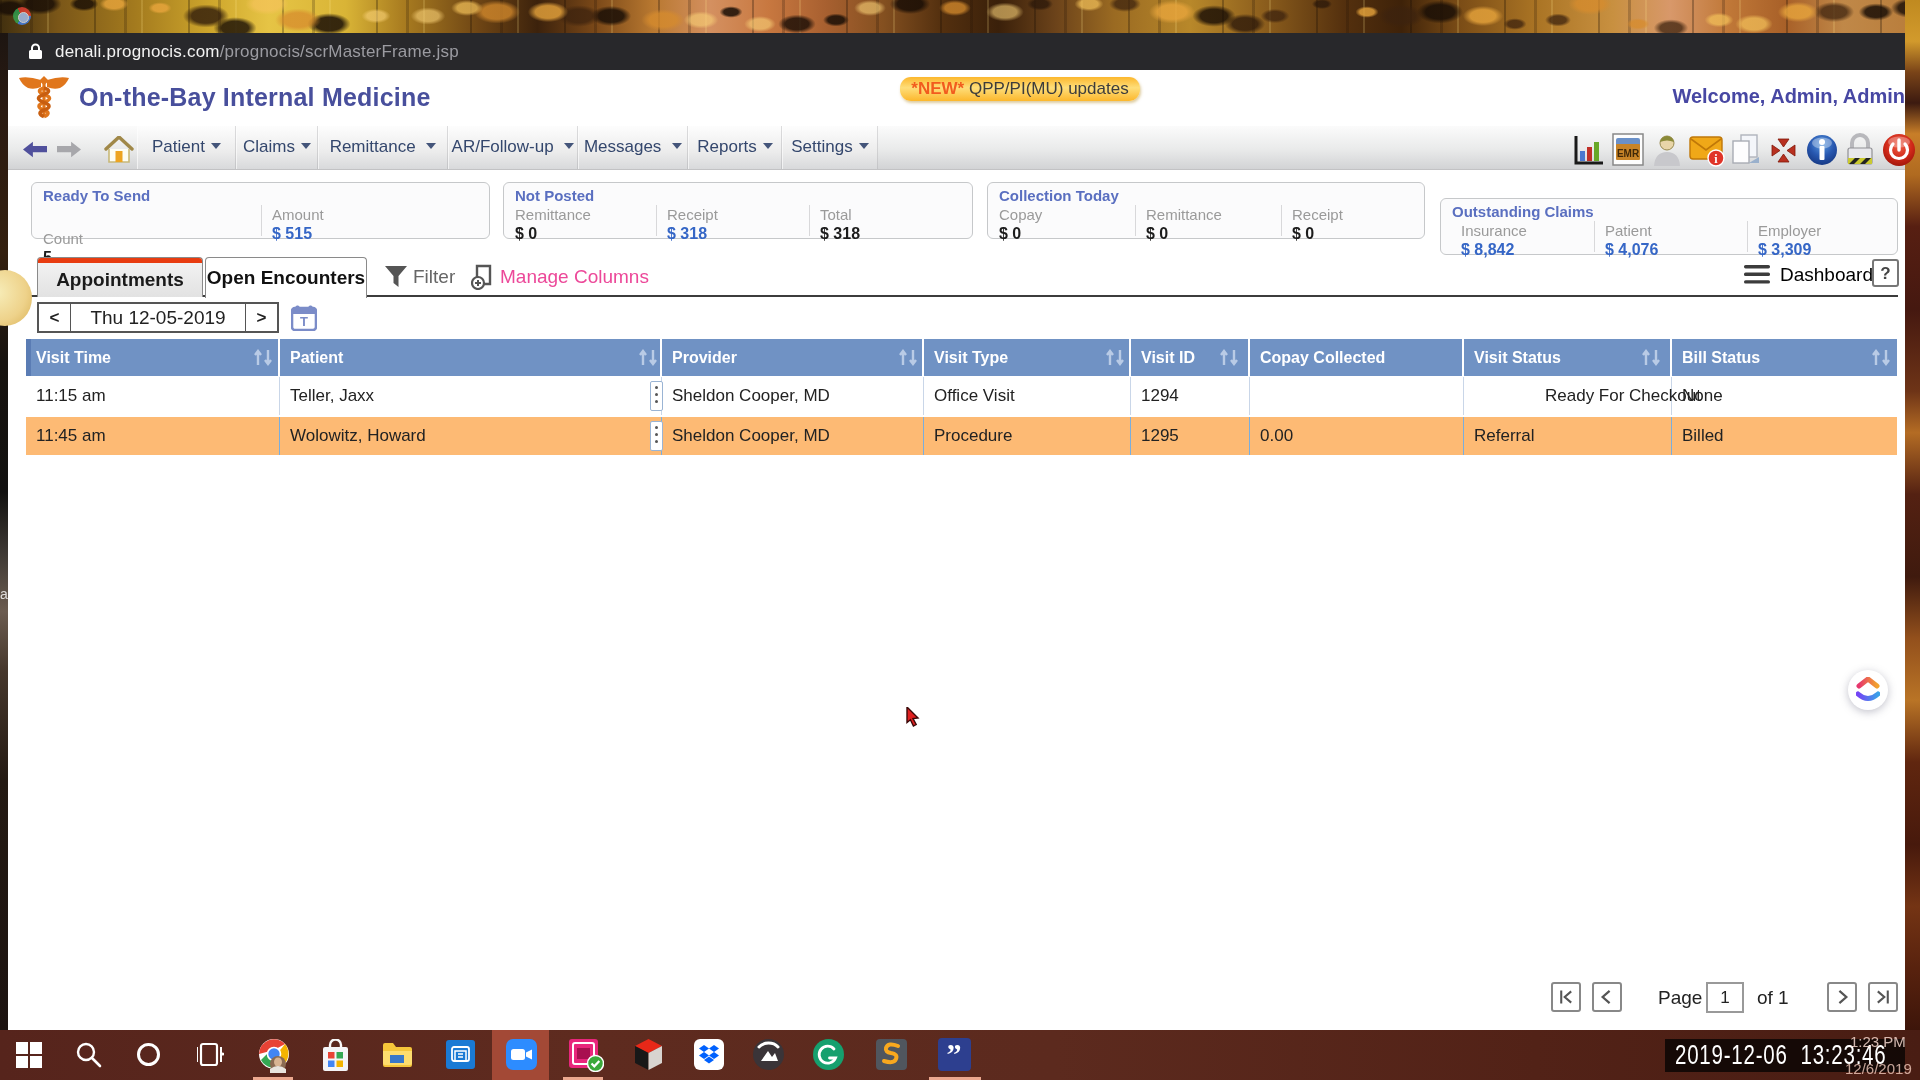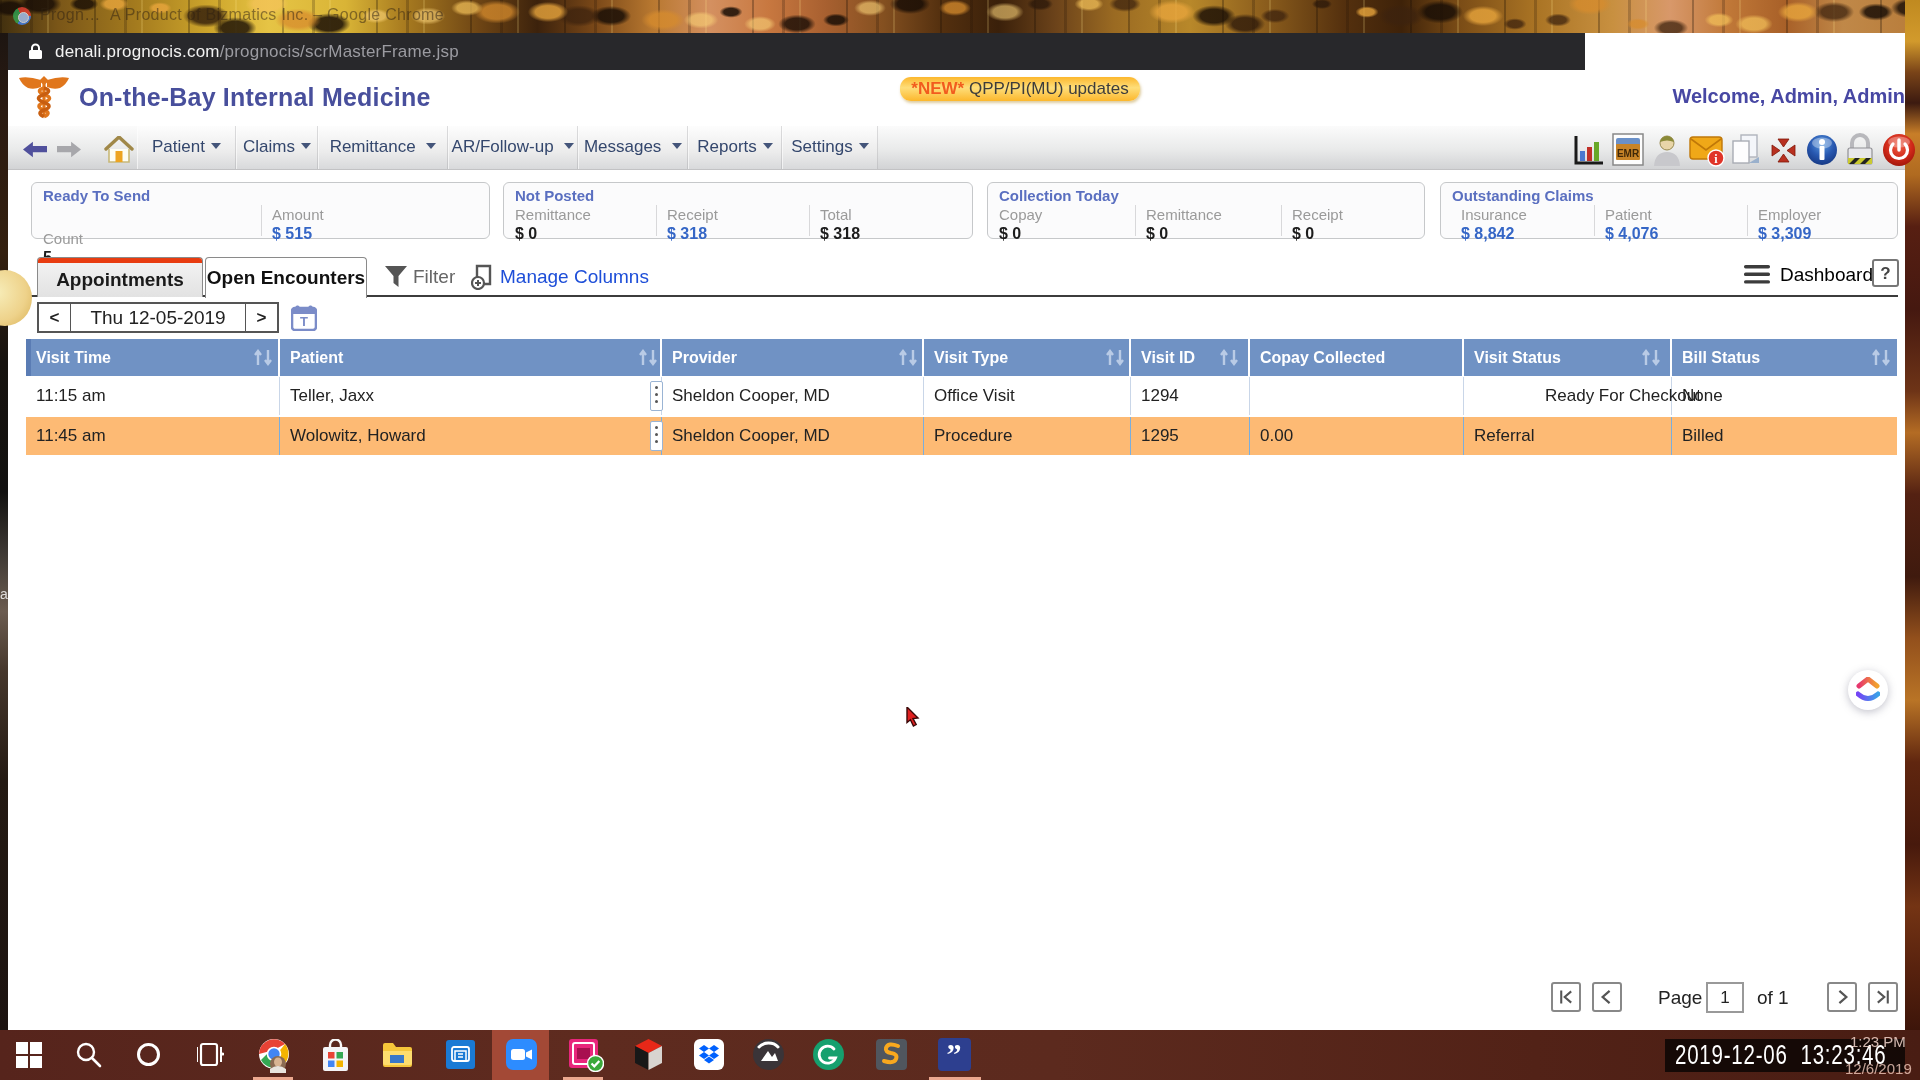--- a/index.html
+++ b/index.html
@@ -67,21 +67,21 @@
   #wallRight { left:1905px; top:0; width:15px; height:1030px;
     background:linear-gradient(180deg,#c08a20 0%,#d29a2c 4%,#7a4418 7%,#3c1a10 10%,#c87e28 13%,#b06a20 17%,#571f12 22%,#451810 30%,#6e3417 38%,#b46c24 42%,#542112 48%,#3f1a0e 56%,#93501c 62%,#b97426 68%,#60260f 74%,#47190c 82%,#743414 88%,#58220e 94%,#3d150a 100%); }
 
   
   #chromeIco { left:13px; top:7px; width:18px; height:18px; border-radius:50%; opacity:.8;
     background:conic-gradient(from -30deg,#ea4335 0 120deg,#4285f4 120deg 240deg,#34a853 240deg 360deg); }
   #chromeIco::after { content:""; position:absolute; left:5px; top:5px; width:9px; height:9px; border-radius:50%; background:#a7c7fa; border:1px solid #f1f3f4; }
   #titleTxt { left:40px; top:6px; width:900px; color:rgba(45,32,18,.5); font-size:16px; letter-spacing:.3px; }
 
   
-  #addr { left:8px; top:33px; width:1577px; height:37px; background:#28282b; }
+  #addr { left:8px; top:33px; width:1897px; height:37px; background:#28282b; }
   #lock { left:20px; top:10px; width:15px; height:16px; }
   #url { left:47px; top:9px; font-size:17px; color:#f2f2f2; letter-spacing:.2px; }
   #url span { color:#9b9ba1; }
 
   
   #page { left:8px; top:70px; width:1897px; height:960px; background:#fff; }
 
   
   #hTitle { left:71px; top:13px; font-size:25px; font-weight:bold; color:#484f9c; letter-spacing:.2px; }
   #newPill { left:892px; top:7px; width:240px; height:24px; border-radius:11px;
@@ -111,21 +111,21 @@
   
   #tabline { left:10px; top:225px; width:1880px; height:2px; background:#3c3c3c; }
   #tabApp { left:29px; top:187px; width:166px; height:40px; background:linear-gradient(180deg,#f4f4f4,#e2e2e2);
     border:1px solid #8a8a8a; border-bottom:none; border-radius:4px 4px 0 0; overflow:hidden;
     font-size:19px; font-weight:bold; color:#1a1a1a; text-align:center; line-height:44px; }
   #tabApp::before { content:""; position:absolute; left:0; top:0; right:0; height:5px; background:#e83c10; }
   #tabOpen { left:197px; top:187px; width:162px; height:41px; background:#fff;
     border:1px solid #8a8a8a; border-bottom:none; border-radius:4px 4px 0 0;
     font-size:19px; font-weight:bold; color:#111; text-align:center; line-height:40px; }
   #filterTxt { left:405px; top:196px; font-size:19px; color:#666; }
-  #manageTxt { left:492px; top:196px; font-size:19px; color:#1d4ed8; }
+  #manageTxt { left:492px; top:196px; font-size:19px; color:#ec4899; }
   #dashTxt { left:1772px; top:194px; font-size:19px; color:#000000; }
   #helpBox { left:1864px; top:189px; width:27px; height:28px; border:2px solid #777; border-radius:3px; background:#fff;
     font-size:17px; font-weight:bold; color:#444; text-align:center; line-height:25px; }
 
   
   #datePick { left:29px; top:232px; width:242px; height:31px; border:2px solid #555; background:#fff; }
   #datePick .lt, #datePick .gt { position:absolute; top:0; bottom:0; width:32px; font-size:17px; font-weight:bold; color:#222; text-align:center; line-height:28px; }
   #datePick .lt { left:0; border-right:1px solid #555; }
   #datePick .gt { right:0; border-left:1px solid #555; }
   #dateTxt { position:absolute; left:32px; right:32px; text-align:center; font-size:19px; color:#222; line-height:28px; }
@@ -164,21 +164,20 @@
 
   
   #yellowBall { left:-30px; top:200px; width:54px; height:56px; border-radius:50%;
     background:radial-gradient(circle at 35% 40%, #f7edb9, #eed28a 60%, #d8b054); }
 </style>
 </head>
 <body>
 
 <div class="abs" id="wallTop">
   <div class="abs" id="chromeIco"></div>
-  <div class="abs" id="titleTxt">Progn…&nbsp;&nbsp;A Product of Bizmatics Inc. – Google Chrome</div>
 </div>
 <div class="abs" id="wallLeft"></div>
 <div class="abs" id="wallRight"></div>
 
 <div class="abs" id="addr">
   <svg class="abs" id="lock" viewBox="0 0 15 16">
       <path fill="#fff" d="M3 7V5a4.5 4.5 0 0 1 9 0v2h.5A1.5 1.5 0 0 1 14 8.5v6A1.5 1.5 0 0 1 12.5 16h-10A1.5 1.5 0 0 1 1 14.5v-6A1.5 1.5 0 0 1 2.5 7H3zm2 0h5V5a2.5 2.5 0 0 0-5 0v2z"></path>
     </svg>
   <div class="abs" id="url">denali.prognocis.com<span>/prognocis/scrMasterFrame.jsp</span></div>
 </div>
@@ -338,21 +337,21 @@
       </div>
     <div class="col" style="left:158px;">
         <div class="lb">Remittance</div>
         <div class="vl">$ 0</div>
       </div>
     <div class="col" style="left:304px;">
         <div class="lb">Receipt</div>
         <div class="vl">$ 0</div>
       </div>
   </div>
-  <div class="sbox" style="left:1432px; width:458px;">
+  <div class="sbox" style="left:1432px; width:458px;margin-top:16px;">
     <div class="ti">Outstanding Claims</div>
     <div class="sep" style="left:153px;"></div>
       <div class="sep" style="left:306px;"></div>
     <div class="col" style="left:20px;">
         <div class="lb">Insurance</div>
         <div class="vl blue">$ 8,842</div>
       </div>
     <div class="col" style="left:164px;">
         <div class="lb">Patient</div>
         <div class="vl blue">$ 4,076</div>

